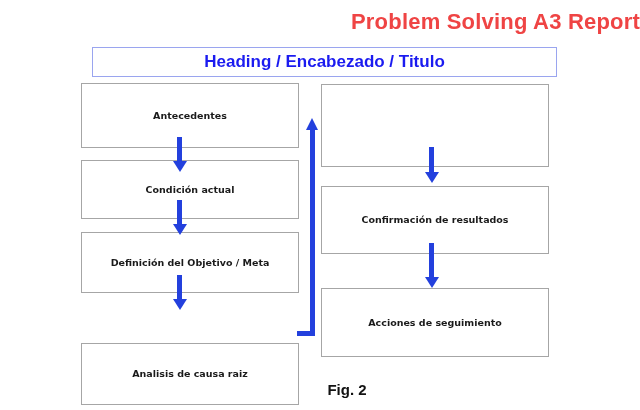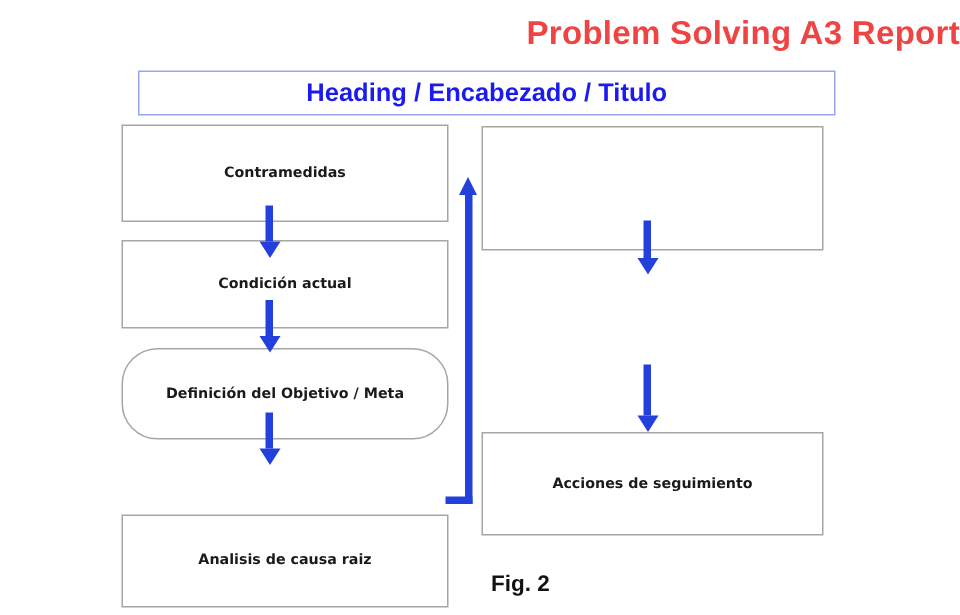--- a/index.html
+++ b/index.html
@@ -94,33 +94,36 @@
 
 <div class="canvas">
 
   <div class="fig-title">Problem Solving A3 Report</div>
 
   <div class="heading-box">
     <span>Heading / Encabezado / Titulo</span>
   </div>
 
   <div class="fbox box-l" style="top:83px;  height:63px;">
-    <span>Contramedidas</span>
+    <span>Antecedentes</span>
   </div>
   <div class="fbox box-l" style="top:160px; height:57px;text-align:center;">
     <span>Condición actual</span>
   </div>
-  <div class="fbox box-l" style="top:232px; height:59px;border-radius:24px;">
+  <div class="fbox box-l" style="top:232px; height:59px;">
     <span>Definición del Objetivo / Meta</span>
   </div>
   <div class="fbox box-l" style="top:305px; height:60px;margin-top:38px;">
     <span>Analisis de causa raiz</span>
   </div>
 
   <div class="fbox box-r" style="top:84px;  height:81px;">
+  </div>
+  <div class="fbox box-r" style="top:186px; height:66px;">
+    <span>Confirmación de resultados</span>
   </div>
   <div class="fbox box-r" style="top:288px; height:67px;">
     <span>Acciones de seguimiento</span>
   </div>
 
   <div class="arrow-down" style="left:172px; top:137px; height:35px;">
     <div class="shaft"></div>
     <div class="head"></div>
   </div>
   <div class="arrow-down" style="left:172px; top:200px; height:35px;">

